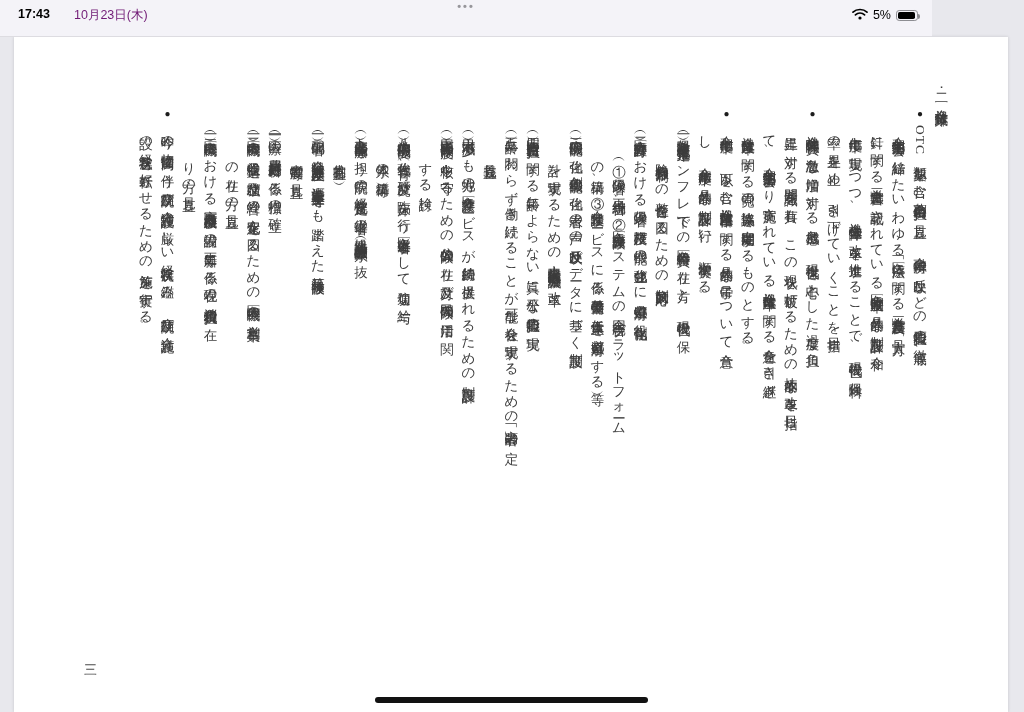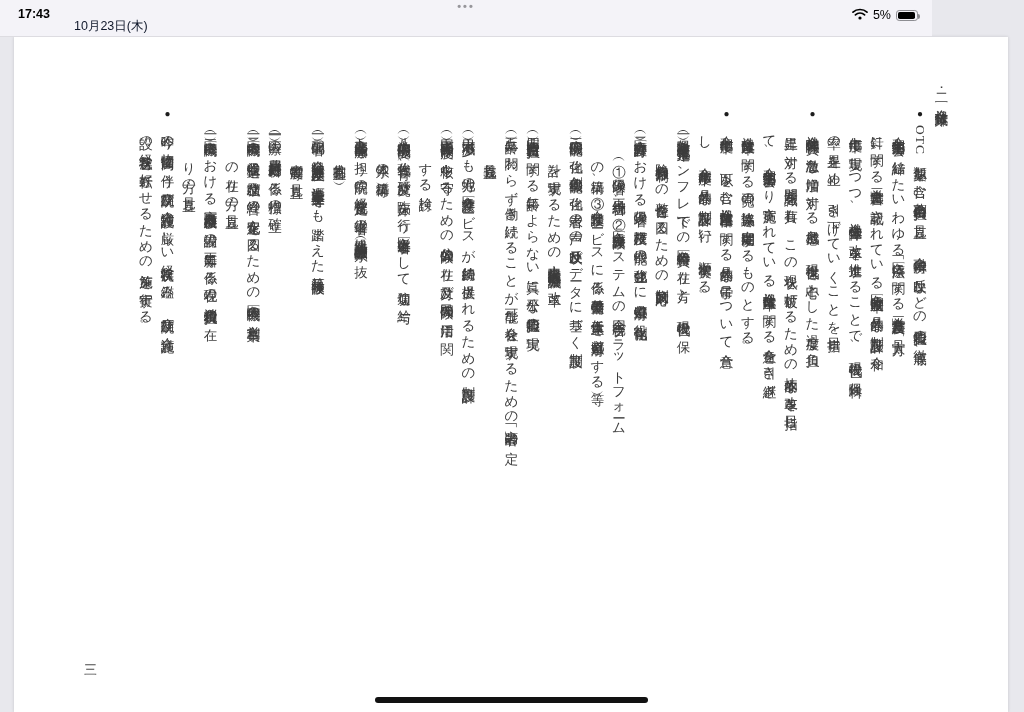--- a/index.html
+++ b/index.html
@@ -11,21 +11,21 @@
   }
 
   
   .chrome {
     position: absolute; left: 0; top: 0; width: 932px; height: 37px;
     background: #f4f3f8;
     border-bottom: 1px solid #dddce1;
     z-index: 5;
   }
   .sb-time   { position: absolute; left: 18px;  top: 7px; font-size: 12.5px; font-weight: 700; color: #000; }
-  .sb-date   { position: absolute; left: 74px;  top: 7px; font-size: 12.5px; font-weight: 400; color: #0f172a; margin-top: 11px; }
+  .sb-date   { position: absolute; left: 74px;  top: 7px; font-size: 12.5px; font-weight: 400; color: #701a75; }
   .sb-dots   { position: absolute; left: 0; right: 0; top: 0px; text-align: center;
                font-size: 11px; letter-spacing: 2px; color: #96959a; font-weight: 700; }
   .sb-url    { position: absolute; left: 0; right: 0; top: 16px; text-align: center;
                font-size: 12.5px; color: #2c2c2e; }
   .sb-right  { position: absolute; right: 14px; top: 6px; display: flex; align-items: center; gap: 5px; }
   .sb-batt-pct { font-size: 12.5px; color: #000; }
   .batt { position: relative; width: 22px; height: 11px; border: 1px solid #8d8d92; border-radius: 3.2px; }
   .batt-fill { position: absolute; left: 1px; top: 1px; bottom: 1px; width: 86%; background: #000; border-radius: 1.8px; }
   .batt-nub { position: absolute; right: -3px; top: 3px; width: 2px; height: 5px; background: #8d8d92; border-radius: 0 2px 2px 0; }
 

